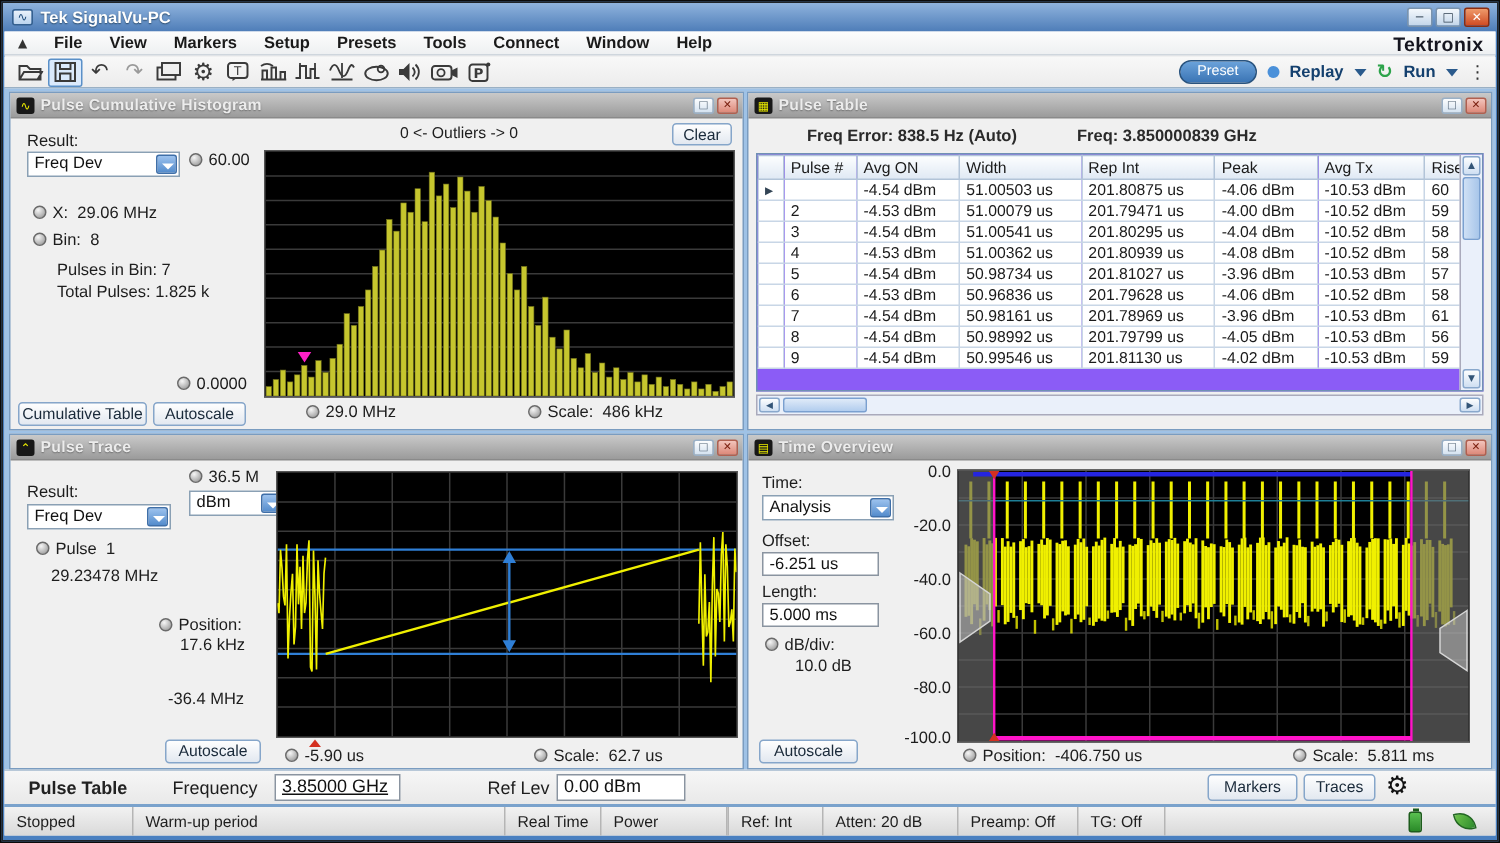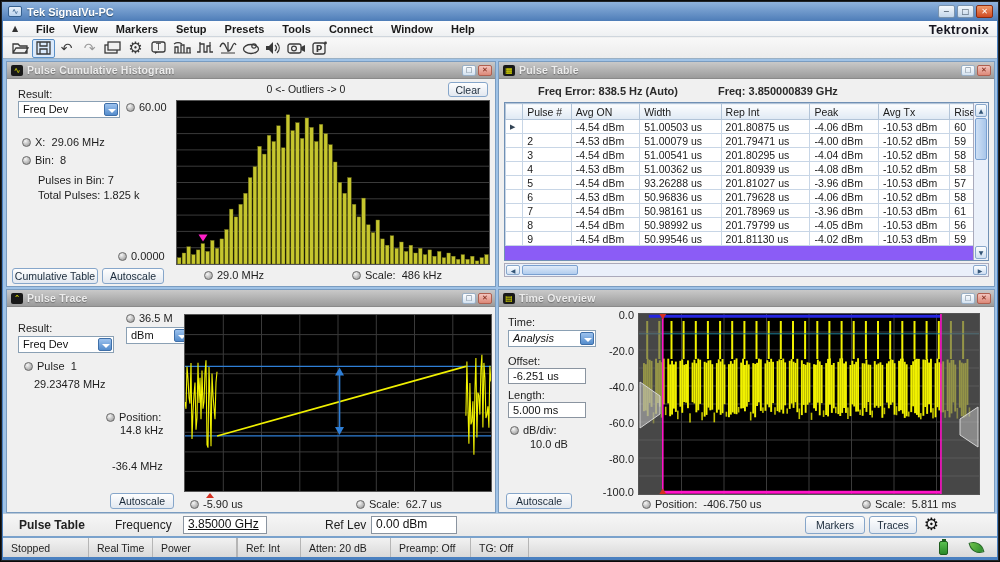--- a/index.html
+++ b/index.html
@@ -177,20 +177,30 @@
             <circle cx="7" cy="6.5" r="2.4" fill="none" stroke="#3a3a3a" stroke-width="1.2"></circle>
           </svg>
         </div>
       <div class="tool">
           <svg width="16" height="14">
             <rect x="1" y="2" width="12" height="11" rx="2" fill="none" stroke="#3a3a3a" stroke-width="1.3"></rect>
             <text x="7" y="11" font-size="9" font-weight="bold" text-anchor="middle" fill="#3a3a3a" font-family="DejaVu Sans">P</text>
             <circle cx="13.5" cy="2" r="1.4" fill="#3a3a3a"></circle>
           </svg>
         </div>
+      <div class="tb-right">
+        <div class="preset-pill">Preset</div>
+        <span class="replay-dot"></span>
+        <span class="tb-label">Replay</span>
+        <span class="dd-arrow"></span>
+        <span class="run-glyph">↻</span>
+        <span class="tb-label">Run</span>
+        <span class="dd-arrow"></span>
+        <span class="vdots">⋮</span>
+      </div>
     </div>
 
     <div class="workspace">
 
       <div class="panel" style="left:3px; top:2px; width:490px; height:226px;">
         <div class="ptitle">
           <div class="picon">∿</div>
           <div class="ptxt">Pulse Cumulative Histogram</div>
           <div class="pbtns">
             <div class="pbtn">□</div>
@@ -359,21 +369,21 @@
                     <td class="c2">51.00362 us</td>
                     <td class="c3">201.80939 us</td>
                     <td class="c4">-4.08 dBm</td>
                     <td class="c5">-10.52 dBm</td>
                     <td class="c6">58</td>
                   </tr>
                   <tr>
                     <td class="rowsel"></td>
                     <td class="c0">5</td>
                     <td class="c1">-4.54 dBm</td>
-                    <td class="c2">93.26288 us</td>
+                    <td class="c2">50.98734 us</td>
                     <td class="c3">201.81027 us</td>
                     <td class="c4">-3.96 dBm</td>
                     <td class="c5">-10.53 dBm</td>
                     <td class="c6">57</td>
                   </tr>
                   <tr>
                     <td class="rowsel"></td>
                     <td class="c0">6</td>
                     <td class="c1">-4.53 dBm</td>
                     <td class="c2">50.96836 us</td>
@@ -438,21 +448,21 @@
           </div>
         </div>
         <div class="pbody">
           <div class="lbl" style="left:118px; top:4px;"><span class="knob"></span><span>36.5 M</span></div>
           <div class="combo" style="left:118px; top:19px; width:64px;"><span>dBm</span><span class="arr"></span></div>
           <div class="lbl" style="left:10px; top:14px;">Result:</div>
           <div class="combo" style="left:10px; top:28px; width:96px;"><span>Freq Dev</span><span class="arr"></span></div>
           <div class="lbl" style="left:16px; top:52px;"><span class="knob"></span><span>Pulse</span>&nbsp;&nbsp;<span>1</span></div>
           <div class="lbl" style="left:26px; top:70px;">29.23478 MHz</div>
           <div class="lbl" style="left:98px; top:103px;"><span class="knob"></span><span>Position:</span></div>
-          <div class="lbl" style="left:112px; top:116px;">14.8 kHz</div>
+          <div class="lbl" style="left:112px; top:116px;">17.6 kHz</div>
           <div class="lbl" style="left:104px; top:152px;">-36.4 MHz</div>
           <div class="btn" style="left:102px; top:185px; width:64px; height:16px;">Autoscale</div>
           <div class="plot" style="left:176px; top:6px; width:308px; height:178px;">
             <svg id="trace-plot" width="306" height="176">
                 <line x1="38.3" x2="38.3" y1="0" y2="176" stroke="#3a3a3a" stroke-width="1"></line>
                 <line x1="76.5" x2="76.5" y1="0" y2="176" stroke="#3a3a3a" stroke-width="1"></line>
                 <line x1="114.8" x2="114.8" y1="0" y2="176" stroke="#3a3a3a" stroke-width="1"></line>
                 <line x1="153.0" x2="153.0" y1="0" y2="176" stroke="#3a3a3a" stroke-width="1"></line>
                 <line x1="191.3" x2="191.3" y1="0" y2="176" stroke="#3a3a3a" stroke-width="1"></line>
                 <line x1="229.5" x2="229.5" y1="0" y2="176" stroke="#3a3a3a" stroke-width="1"></line>
@@ -485,21 +495,21 @@
         <div class="ptitle">
           <div class="picon">▤</div>
           <div class="ptxt">Time Overview</div>
           <div class="pbtns">
             <div class="pbtn">□</div>
             <div class="pbtn close">✕</div>
           </div>
         </div>
         <div class="pbody">
           <div class="lbl" style="left:8px; top:8px;">Time:</div>
-          <div class="combo" style="left:8px; top:22px; width:88px;font-style:italic;"><span>Analysis</span><span class="arr"></span></div>
+          <div class="combo" style="left:8px; top:22px; width:88px;"><span>Analysis</span><span class="arr"></span></div>
           <div class="lbl" style="left:8px; top:47px;">Offset:</div>
           <div class="field" style="left:8px; top:60px; width:78px;">-6.251 us</div>
           <div class="lbl" style="left:8px; top:81px;">Length:</div>
           <div class="field" style="left:8px; top:94px; width:78px;">5.000 ms</div>
           <div class="lbl" style="left:10px; top:116px;"><span class="knob"></span><span>dB/div:</span></div>
           <div class="lbl" style="left:30px; top:130px;">10.0 dB</div>
           <div class="btn" style="left:6px; top:185px; width:66px; height:16px;">Autoscale</div>
           <div class="lbl" style="left:96px; top:1px; width:38px; text-align:right;">0.0</div>
           <div class="lbl" style="left:96px; top:37px; width:38px; text-align:right;">-20.0</div>
           <div class="lbl" style="left:96px; top:73px; width:38px; text-align:right;">-40.0</div>
@@ -738,20 +748,21 @@
       <div class="field" style="left:180px; top:2px; width:84px; height:18px; font-size:12px;text-decoration:underline;">3.85000 GHz</div>
       <div class="lbl" style="left:322px; top:4px; font-size:12px;">Ref Lev</div>
       <div class="field" style="left:368px; top:2px; width:86px; height:18px; font-size:12px;">0.00 dBm</div>
       <div class="btn" style="right:132px; top:2px; width:60px; height:18px;">Markers</div>
       <div class="btn" style="right:80px; top:2px; width:48px; height:18px;">Traces</div>
       <div class="lbl" style="right:58px; top:0px; font-size:17px; color:#111; font-family:'DejaVu Sans',sans-serif;">⚙</div>
     </div>
 
     <div class="statusbar">
       <div class="sb-sec" style="width:86px;">Stopped</div>
+      <div class="sb-sec" style="width:248px;">Warm-up period</div>
       <div class="sb-sec" style="width:64px;">Real Time</div>
       <div class="sb-sec" style="width:84px;">Power</div>
       <div class="sb-sec" style="width:64px; border-left:1px solid #b5b5b5;">Ref: Int</div>
       <div class="sb-sec" style="width:90px;">Atten: 20 dB</div>
       <div class="sb-sec" style="width:80px;">Preamp: Off</div>
       <div class="sb-sec" style="width:58px;">TG: Off</div>
       <div style="flex:1"></div>
       <div class="sb-sec" style="border-right:none; gap:22px; padding-right:14px;">
         <div class="battery"></div>
         <div class="leaf"></div>

